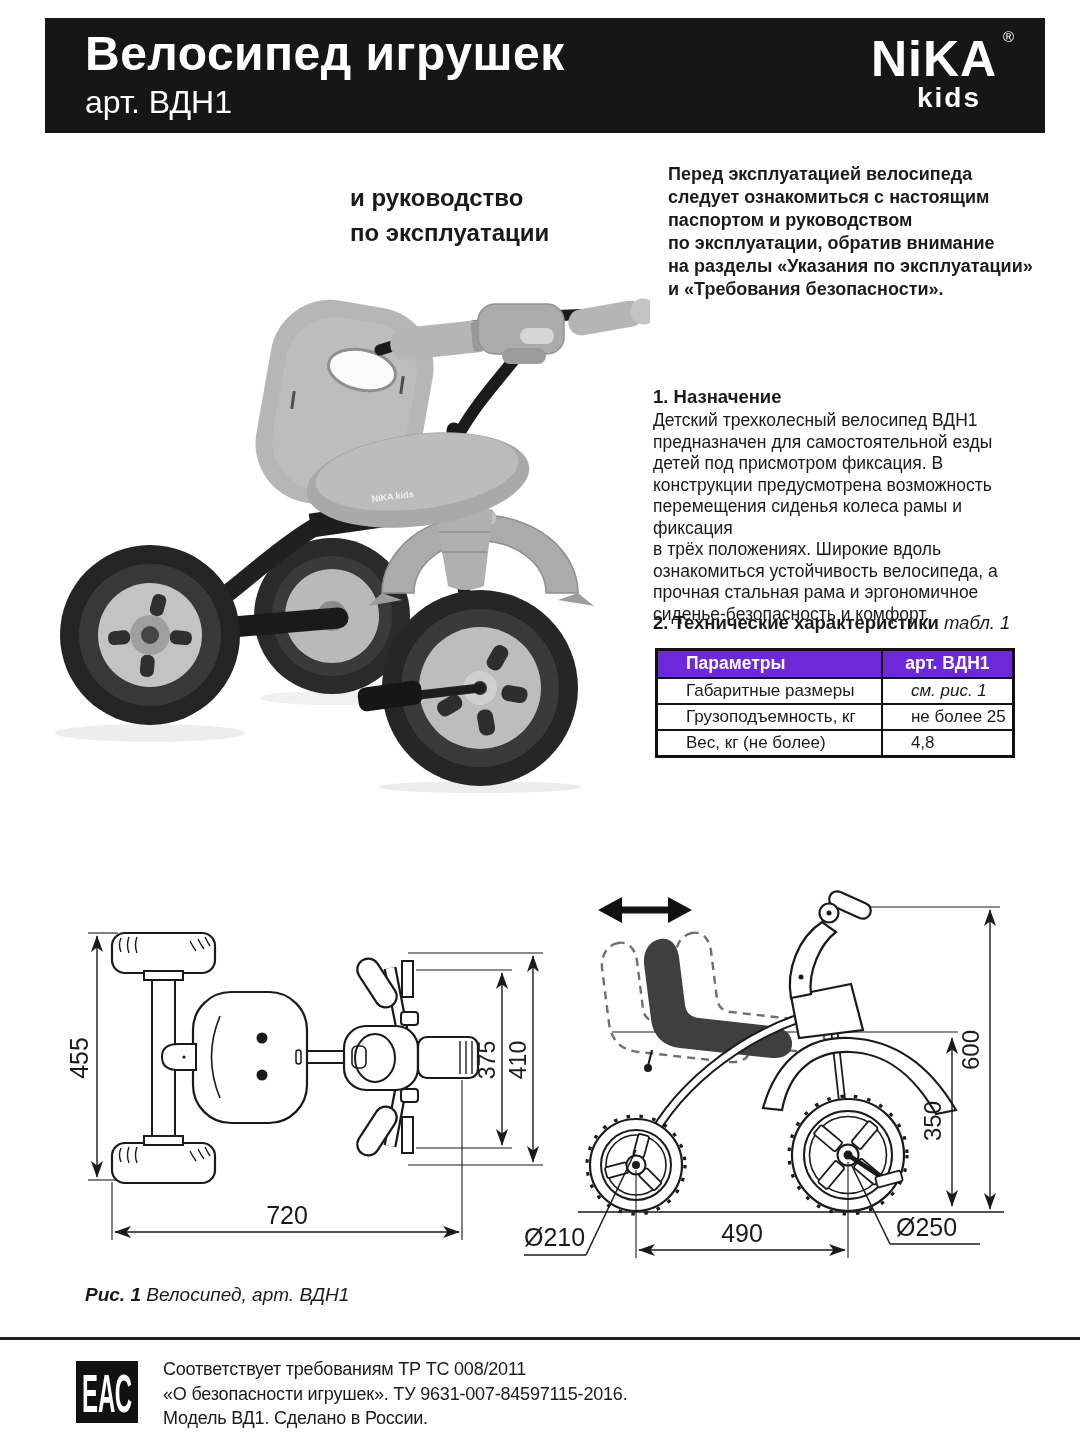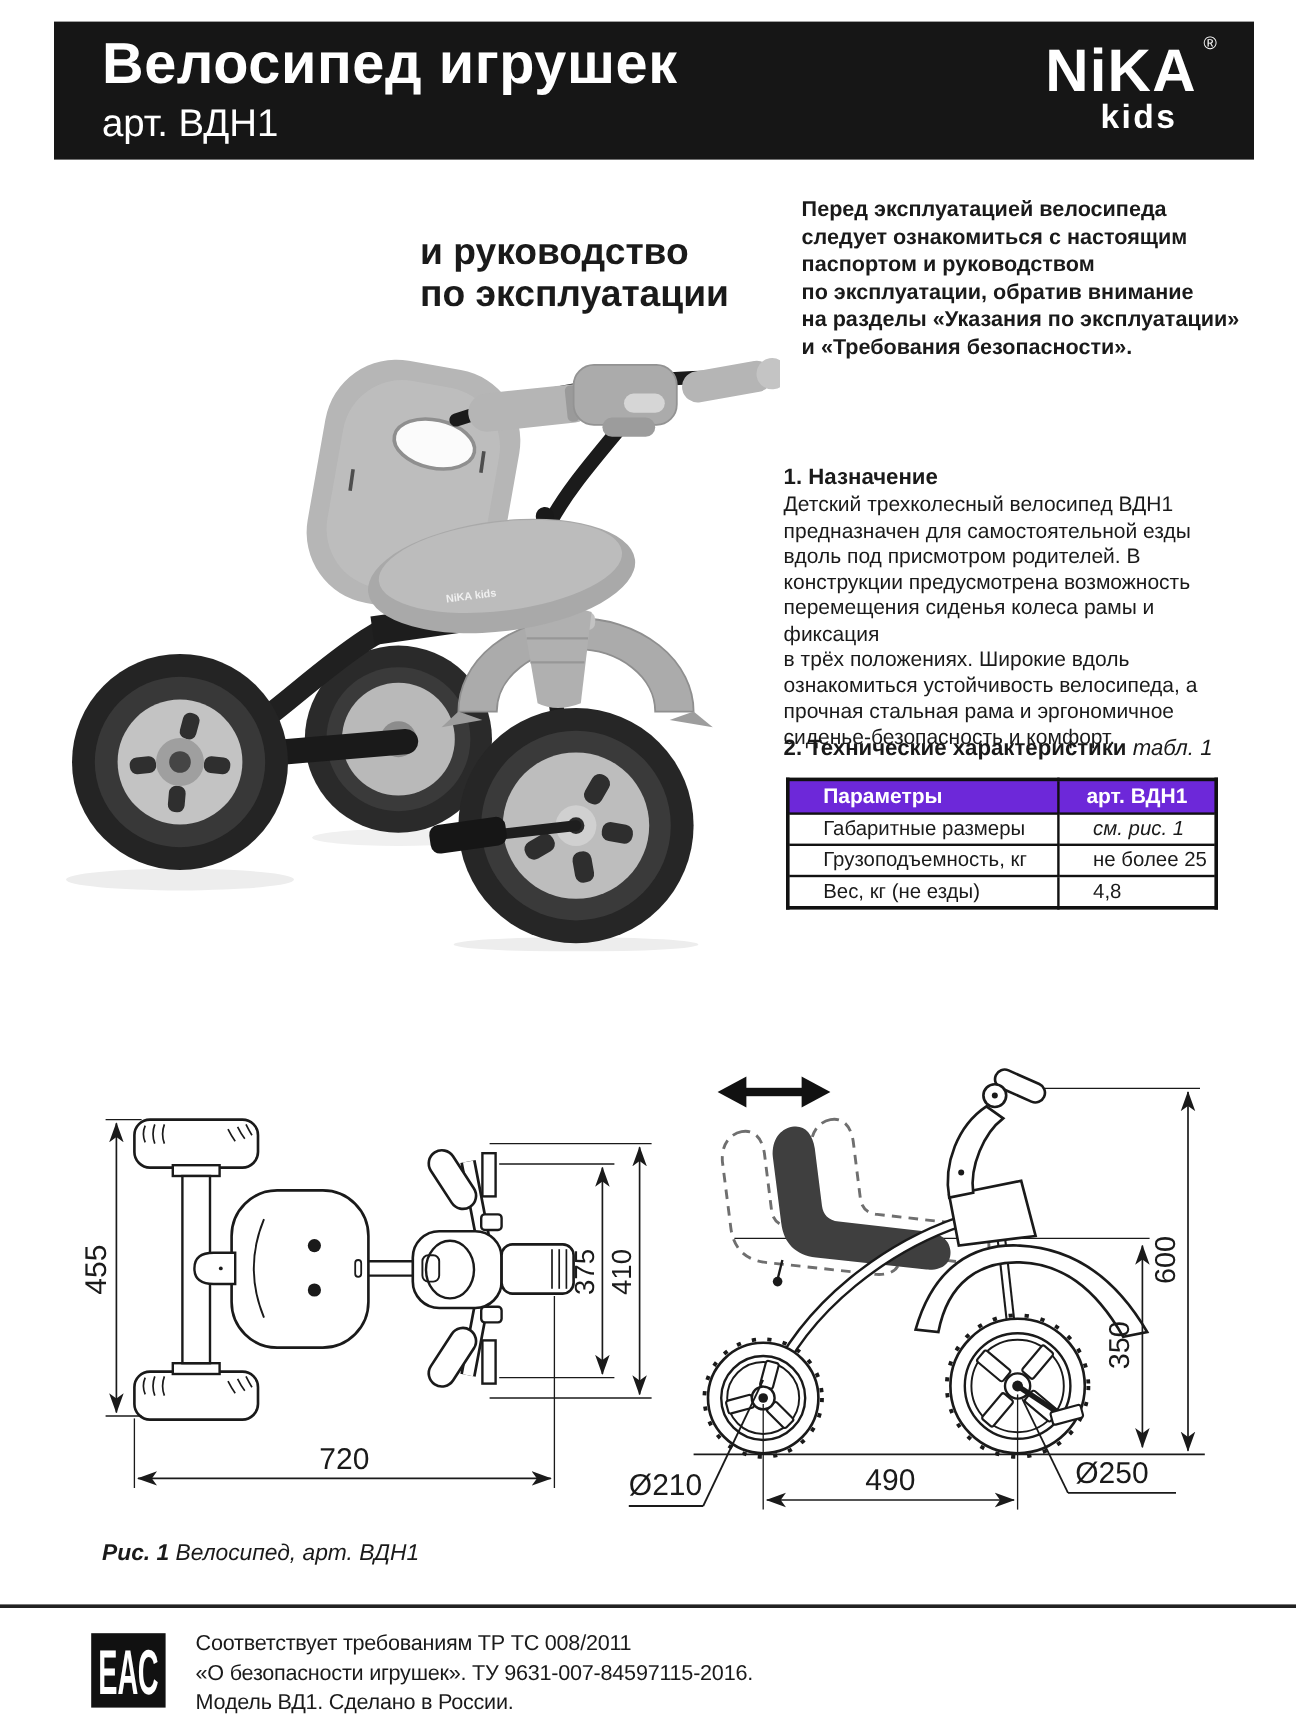--- a/index.html
+++ b/index.html
@@ -11,21 +11,21 @@
   .header{position:absolute;left:45px;top:18px;width:1000px;height:115px;background:#161616;color:#fff;}
   .h-title{position:absolute;left:40px;top:8px;font-size:48px;font-weight:bold;letter-spacing:0.5px;}
   .h-art{position:absolute;left:40px;top:66px;font-size:32px;font-weight:normal;}
   .brand{position:absolute;left:820px;top:8px;width:170px;height:100px;}
   .brand-name{position:absolute;left:6px;top:4px;font-size:50px;font-weight:bold;letter-spacing:1px;}
   .brand-kids{position:absolute;left:52px;top:56px;font-size:28px;font-weight:bold;letter-spacing:2px;}
   .brand-reg{position:absolute;left:138px;top:2px;font-size:15px;}
 
   
   .pas-title{position:absolute;left:70px;top:182px;font-size:60px;font-weight:bold;letter-spacing:-1px;}
-  .pas-sub{position:absolute;left:350px;top:192px;font-size:31px;font-weight:bold;line-height:35px;}
+  .pas-sub{position:absolute;left:350px;top:180px;font-size:24px;font-weight:bold;line-height:35px;}
 
   .intro{position:absolute;left:668px;top:163px;width:370px;font-size:18px;font-weight:bold;line-height:23px;}
 
   .s1-head{position:absolute;left:653px;top:386px;font-size:18.5px;font-weight:bold;}
   .s1-body{position:absolute;left:653px;top:410px;width:385px;font-size:17.5px;line-height:21.5px;}
   .s2-head{position:absolute;left:653px;top:612px;font-size:18.5px;font-weight:bold;}
   .s2-head .ref{font-weight:normal;font-style:italic;}
 
   
   .spec{position:absolute;left:655px;top:648px;width:360px;border-collapse:collapse;}
@@ -199,21 +199,21 @@
       <circle cx="100" cy="347" r="9" fill="#454545"></circle>
     </g>
 
     <text transform="translate(322,214) rotate(-7)" font-size="9" font-weight="bold" fill="#f0f0f0">NiKA kids</text>
   </svg>
 
   <div class="s1-head">1. Назначение</div>
   <div class="s1-body">
     <div>Детский трехколесный велосипед ВДН1</div>
     <div>предназначен для самостоятельной езды</div>
-    <div>вдоль под присмотром родителей. В</div>
+    <div>детей под присмотром фиксация. В</div>
     <div>конструкции предусмотрена возможность</div>
     <div>перемещения сиденья колеса рамы и фиксация</div>
     <div>в трёх положениях. Широкие вдоль</div>
     <div>ознакомиться устойчивость велосипеда, а</div>
     <div>прочная стальная рама и эргономичное</div>
     <div>сиденье-безопасность и комфорт.</div>
   </div>
 
   <div class="s2-head">
     <span>2. Технические характеристики</span>
@@ -228,21 +228,21 @@
     </tr>
     <tr>
       <td class="c1">Габаритные размеры</td>
       <td class="c2 it">см. рис. 1</td>
     </tr>
     <tr>
       <td class="c1">Грузоподъемность, кг</td>
       <td class="c2">не более 25</td>
     </tr>
     <tr>
-      <td class="c1">Вес, кг (не езды)</td>
+      <td class="c1">Вес, кг (не более)</td>
       <td class="c2">4,8</td>
     </tr>
   </tbody>
     </table>
 
   <svg class="abs" style="left:0;top:880px;" width="1080" height="400" viewBox="0 0 1080 400">
     <defs>
       <marker id="ar" viewBox="0 0 10 8" refX="9.5" refY="4" markerWidth="12" markerHeight="9.6" orient="auto-start-reverse">
         <path d="M0,0.4 L10,4 L0,7.6 L2.6,4 Z" fill="#1a1a1a"></path>
       </marker>

